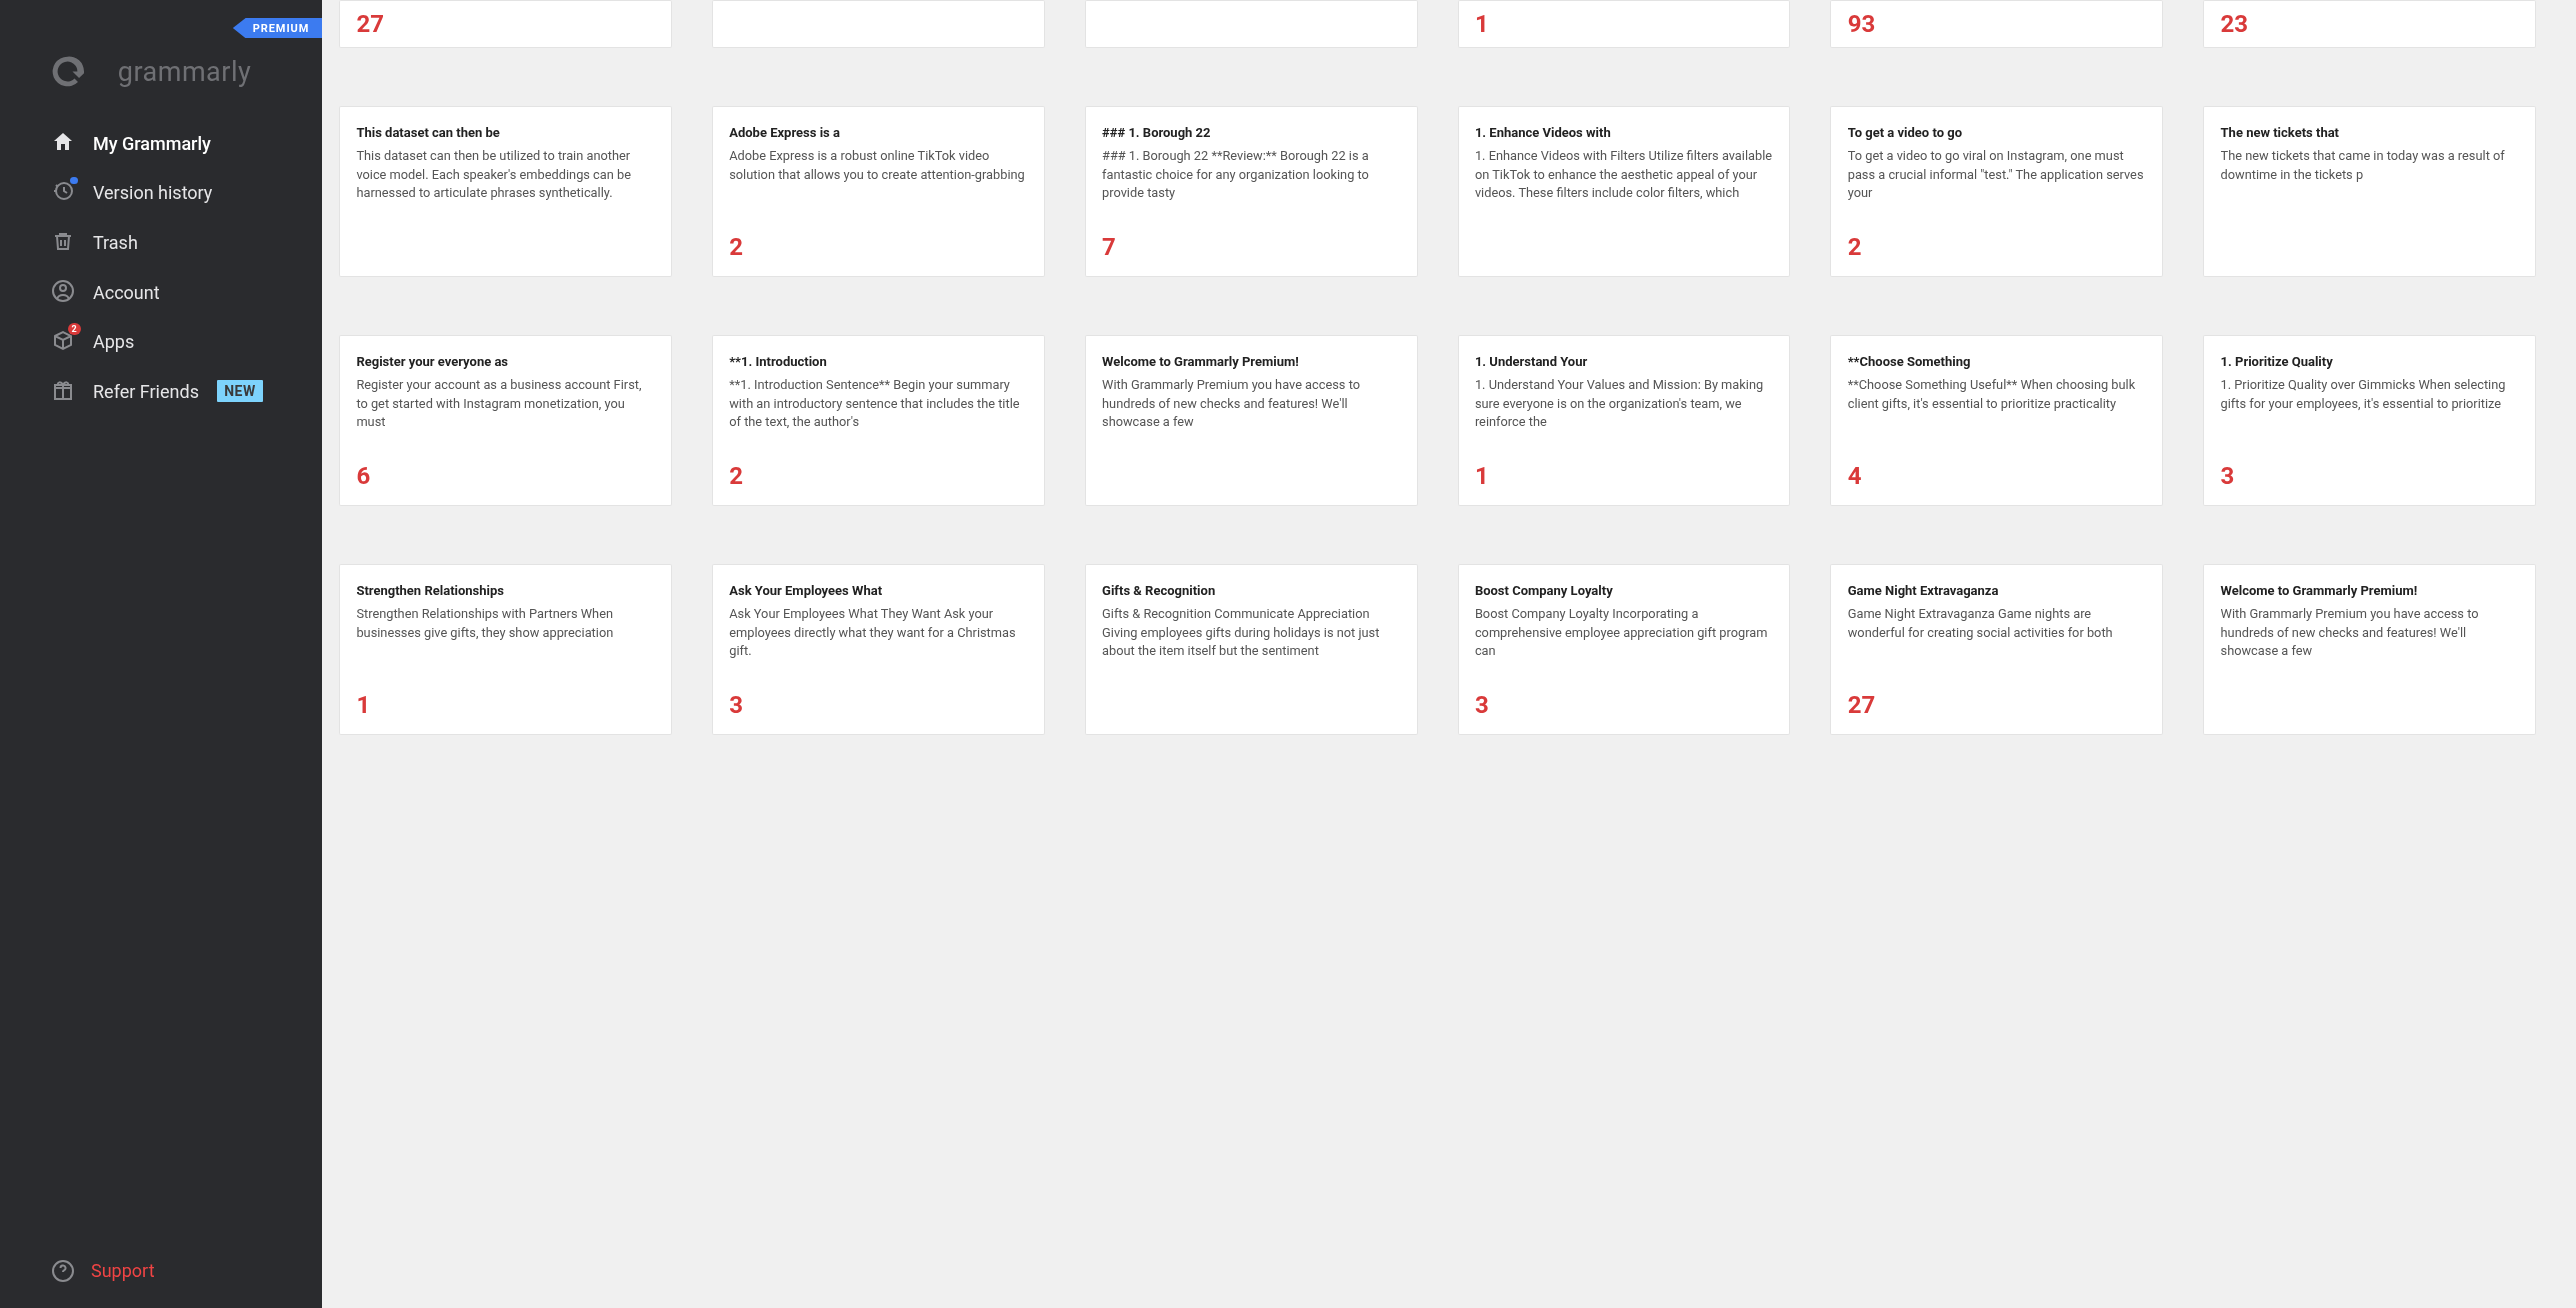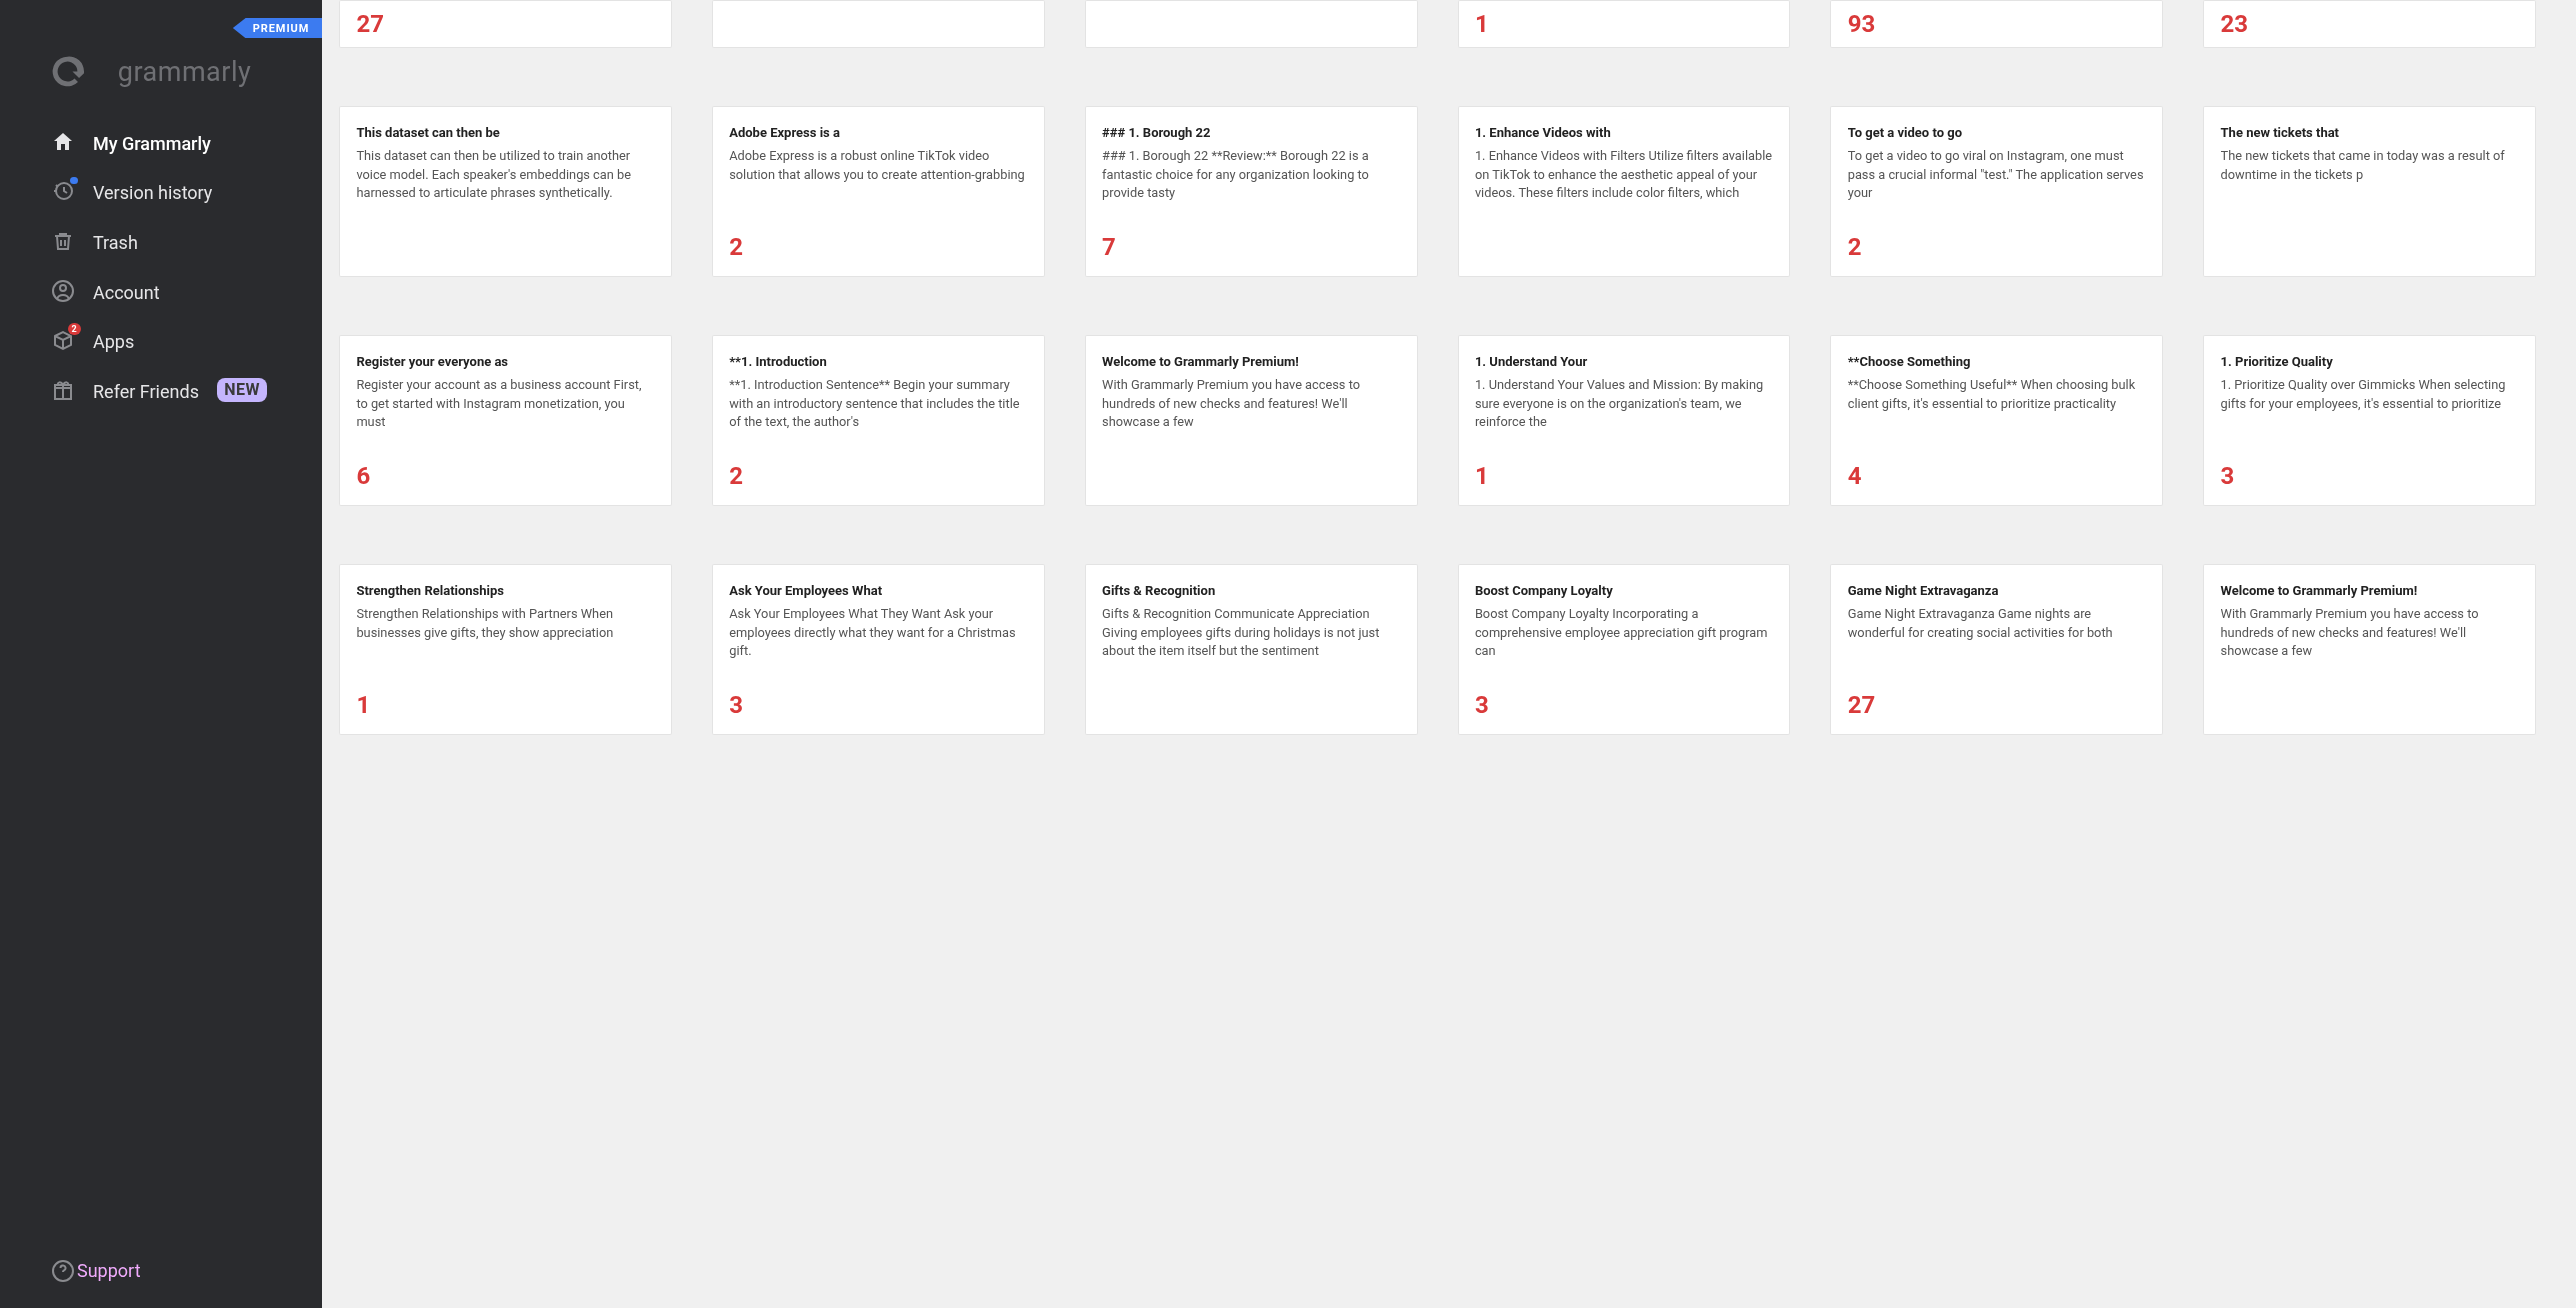--- a/index.html
+++ b/index.html
@@ -90,34 +90,34 @@
       min-width: 12.8px; height: 12.8px;
       background: #d93a3a;
       color: #fff;
       font-size: 9px;
       font-weight: 700;
       border-radius: 6.4px;
       display: flex; align-items: center; justify-content: center;
       padding: 0 2.7px;
     }
     .pill {
-      background: #c4b5fd;
+      background: #7dd3fc;
       color: #3a3a3a;
-      font-size: 16px;
+      font-size: 14px;
       font-weight: 700;
       padding: 2.7px 7.3px;
-      border-radius: 8px;
+      border-radius: 1px;
       letter-spacing: 0.5px;
     }
     .support {
       display: flex;
       align-items: center;
-      gap: 2px;
+      gap: 16px;
       padding: 22px 0 25.5px 51px;
-      color: #f0abfc;
+      color: #ef4444;
       font-size: 18px;
       cursor: pointer;
     }
     .support .icon {
       width: 24px; height: 24px;
       color: #8a8b8f;
       display: flex; align-items: center; justify-content: center;
     }
     .main {
       margin-left: 299px;

